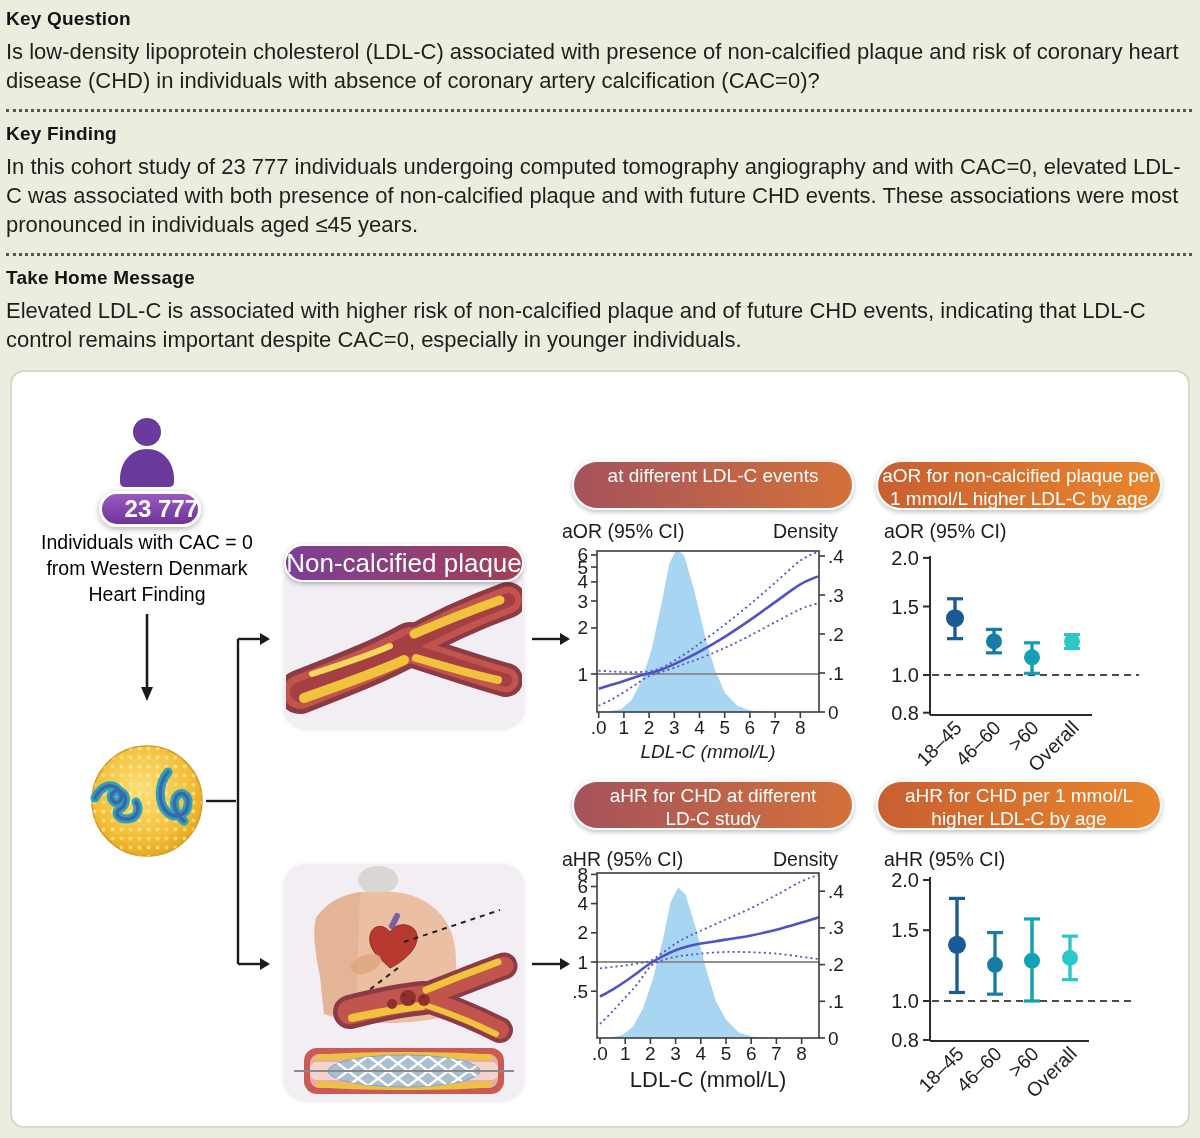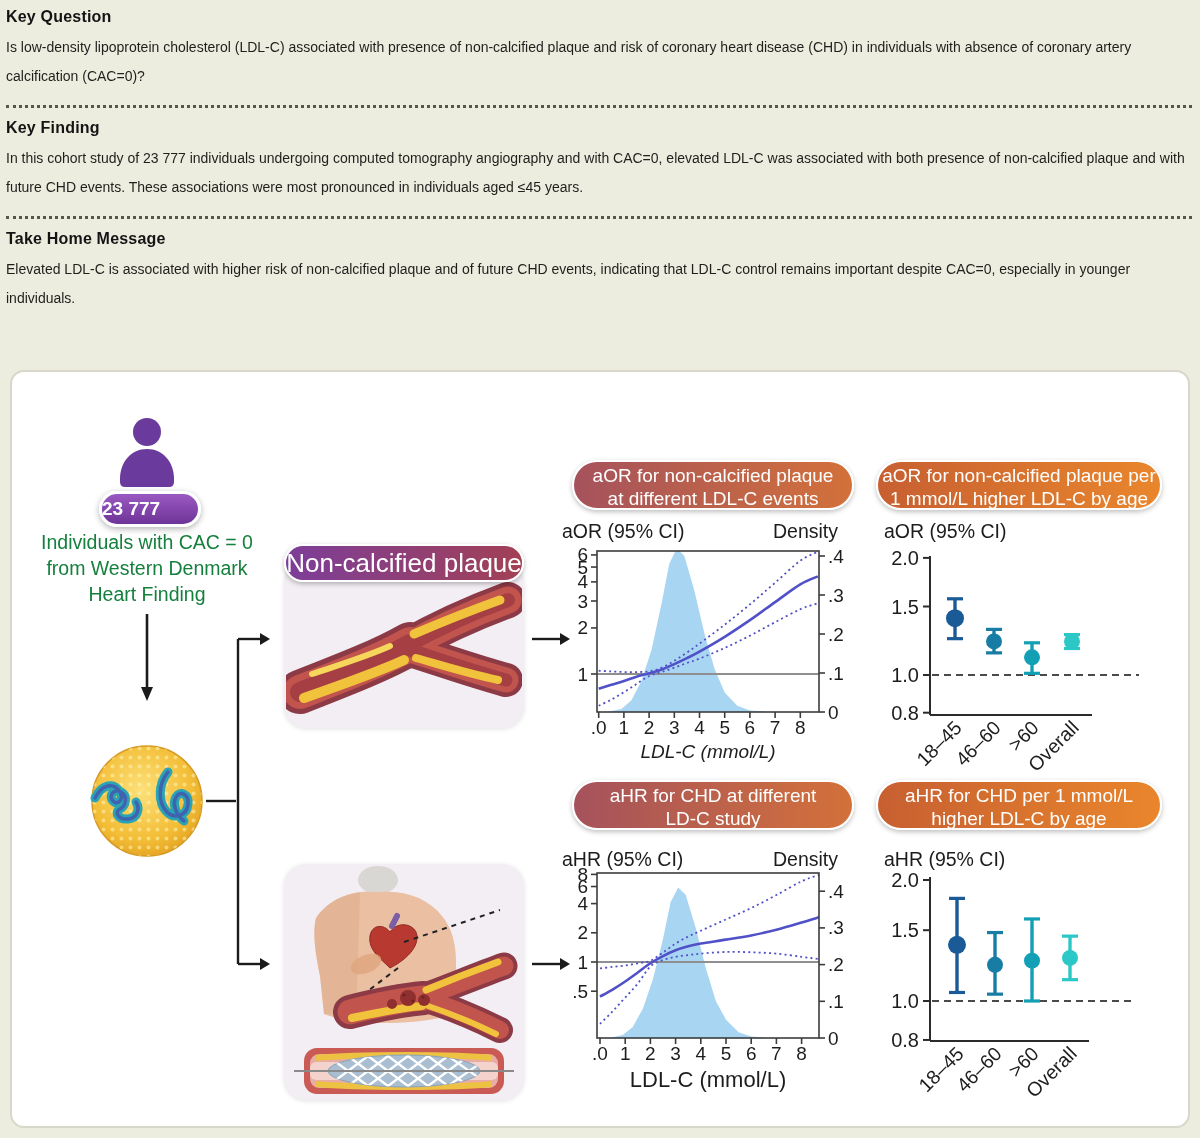--- a/index.html
+++ b/index.html
@@ -1,26 +1,26 @@
 <!DOCTYPE html>
 <html><head>
 <meta charset="utf-8">
 <style>
   html,body{margin:0;padding:0;}
   .page{position:relative;width:1200px;height:1138px;background:#eceddf;font-family:"Liberation Sans",sans-serif;color:#1f1f1c;overflow:hidden;}
   .text-section{padding:8px 8px 0 6px;}
-  .section-heading{font-size:16px;font-weight:bold;color:#141414;margin:0 0 7px 0;letter-spacing:.2px;}
-  .section-body{font-size:14px;line-height:29px;margin:0;max-width:1188px;}
+  .section-heading{font-size:19px;font-weight:bold;color:#141414;margin:0 0 7px 0;letter-spacing:.2px;}
+  .section-body{font-size:22px;line-height:29px;margin:0;max-width:1188px;}
   .divider{border:none;border-top:3px dotted #55554b;height:0;margin:14px 0 11px 0;}
   .panel{position:absolute;left:10px;top:370px;width:1176px;height:754px;background:#ffffff;border:2px solid #d8d8ca;border-radius:14px;}
   .abs{position:absolute;}
   .badge{position:absolute;left:87px;top:119px;width:96px;height:30px;border-radius:18px;
     background:linear-gradient(180deg,#9a59c2,#6e3498);border:3px solid #fff;box-shadow:0 2px 6px rgba(0,0,0,.3);
-    color:#fff;font-weight:bold;font-size:19px;text-align:left;line-height:30px;}
-  .cohort-text{position:absolute;left:15px;top:157px;width:240px;text-align:center;font-size:19.5px;line-height:26px;color:#15803d;}
+    color:#fff;font-weight:bold;font-size:24px;text-align:right;line-height:30px;}
+  .cohort-text{position:absolute;left:15px;top:157px;width:240px;text-align:center;font-size:19.5px;line-height:26px;color:#000000;}
   .ldl-label{position:absolute;left:15px;top:332px;width:240px;text-align:center;font-size:23px;color:#151515;}
   .ldl-label .up{font-weight:900;margin-right:3px;}
   .card{position:absolute;left:272px;width:240px;background:#f3eef4;border-radius:22px;box-shadow:0 1px 5px rgba(0,0,0,.12);}
   .outcome-pill{position:absolute;left:272px;width:240px;height:38px;border-radius:20px;z-index:3;
     background:linear-gradient(90deg,#7c3e99,#a24055);border:2px solid #fff;box-shadow:0 2px 5px rgba(0,0,0,.28);
     color:#fff;font-size:26px;text-align:center;line-height:35px;box-sizing:border-box;}
   .header-pill{position:absolute;height:50px;border-radius:26px;z-index:3;border:2px solid #fff;box-shadow:0 2px 5px rgba(0,0,0,.25);
     color:#fff;font-size:19px;text-align:center;line-height:23px;padding-top:2px;box-sizing:border-box;}
   .hp-spline{background:linear-gradient(90deg,#a5525c,#d3713a);}
   .hp-forest{background:linear-gradient(90deg,#c75f31,#e9862c);}
@@ -168,21 +168,20 @@
           <g clip-path="url(#ballooncp)" stroke="#ffffff" stroke-width="2.2" fill="none">
             <path d="M42 220 L 82 190 M 62 220 L 102 190 M 82 220 L 122 190 M 102 220 L 142 190 M 122 220 L 162 190 M 142 220 L 182 190 M 162 220 L 196 196"></path>
             <path d="M42 190 L 82 220 M 62 190 L 102 220 M 82 190 L 122 220 M 102 190 L 142 220 M 122 190 L 162 220 M 142 190 L 182 220 M 162 190 L 196 214"></path>
           </g>
           <line x1="8" y1="205" x2="228" y2="205" stroke="#8a8a8a" stroke-width="2"></line>
         </g>
       </svg>
     </div>
 
     <div class="header-pill hp-spline" style="left:560px;top:88px;width:282px;">
-      <div>aOR for non-calcified plaque</div>
       <div>at different LDL-C events</div>
     </div>
     <div class="header-pill hp-forest" style="left:864px;top:88px;width:286px;">
       <div>aOR for non-calcified plaque per</div>
       <div>1 mmol/L higher LDL-C by age</div>
     </div>
     <div class="header-pill hp-spline" style="left:560px;top:408px;width:282px;">
       <div>aHR for CHD at different</div>
       <div>LD-C study</div>
     </div>

